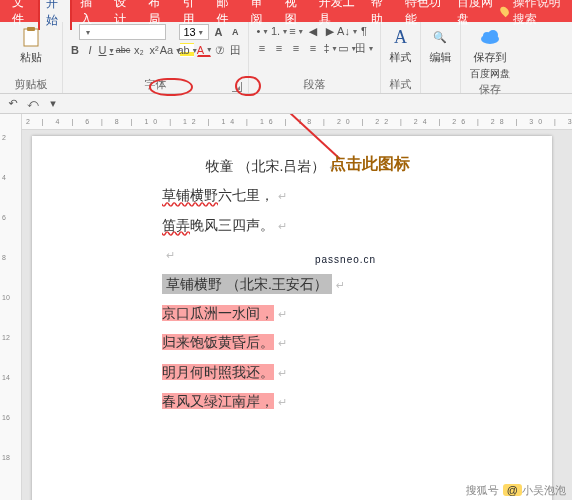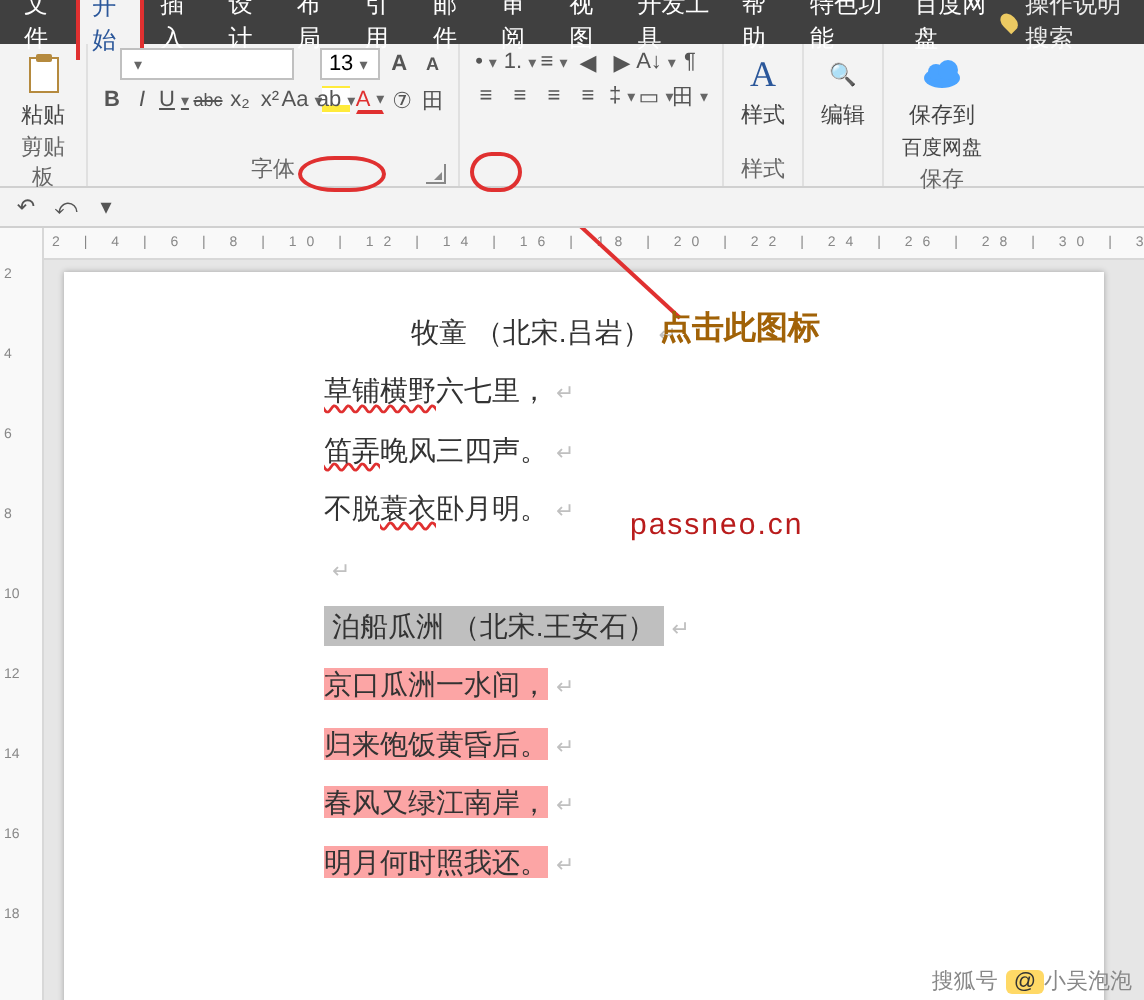--- a/index.html
+++ b/index.html
@@ -1,18 +1,18 @@
 <!DOCTYPE html>
 <html><head>
 <meta charset="utf-8">
 <style>
   * { box-sizing: border-box; margin: 0; padding: 0; font-family: "Microsoft YaHei", sans-serif; }
   body { width: 572px; height: 500px; background: #fff; overflow: hidden; font-size: 12px; position: relative; }
 
-  .menubar { background: #404040; color: #fff; height: 22px; display: flex; align-items: center; padding-left: 4px; }
+  .menubar { background: #ef4444; color: #fff; height: 22px; display: flex; align-items: center; padding-left: 4px; }
   .menubar .tab { padding: 3px 8px; font-size: 12px; cursor: pointer; }
   .menubar .tab.active { background: #f3f3f3; color: #2b579a; border: 2px solid #e03030; border-bottom: none; padding: 1px 6px; }
   .menubar .tell { margin-left: auto; display: flex; align-items: center; gap: 4px; padding-right: 6px; opacity: .9; }
   .bulb { width: 10px; height: 10px; background: #ffd966; border-radius: 50% 50% 50% 0; transform: rotate(-45deg); }
 
   .ribbon { background: #f3f3f3; border-bottom: 1px solid #d0d0d0; height: 72px; display: flex; }
   .grp { border-right: 1px solid #e0e0e0; padding: 2px 6px 0; display: flex; flex-direction: column; justify-content: space-between; }
   .grp-label { text-align: center; font-size: 11px; color: #666; padding: 1px 0; position: relative; }
   .launcher { position: absolute; right: 0; bottom: 1px; width: 10px; height: 10px; border: 1px solid #888; border-top: none; border-left: none; }
   .launcher::after { content: ""; position: absolute; right: 1px; bottom: 1px; border: 2px solid transparent; border-right-color: #888; border-bottom-color: #888; }
@@ -38,21 +38,21 @@
   .page p { white-space: nowrap; }
   .pm { color: #c0c0c0; font-size: 11px; margin-left: 4px; }
   .udl { text-decoration: underline wavy #e03030; text-decoration-skip-ink: none; text-align: center; }
   .sel-block { background: #fca5a5; display: inline; }
   .title1 { text-align: center; margin-left: -40px; }
   .sel-title { background: #bfbfbf; padding: 2px 4px; }
 
   .annot { position: absolute; color: #a16207; font-size: 16px; font-weight: bold; }
   .arrow-svg { position: absolute; pointer-events: none; }
 
-  .watermark { position: absolute; color: #b91c1c; font-size: 15px; letter-spacing: 1px; }
+  .watermark { position: absolute; color: #0f172a; font-size: 10px; letter-spacing: 1px; }
   .footer { position: absolute; bottom: 2px; right: 6px; font-size: 11px; color: #888; }
   .footer .at { background: #ffd966; color: #333; border-radius: 3px; padding: 0 4px; margin-left: 4px; }
 </style>
 </head>
 <body>
 
 <div class="menubar">
     <span class="tab">文件</span>
     <span class="tab active">开始</span>
     <span class="tab">插入</span>
@@ -66,21 +66,21 @@
     <span class="tab">帮助</span>
     <span class="tab">特色功能</span>
     <span class="tab">百度网盘</span>
     <span class="tell">
       <span class="bulb"></span>
       <span>操作说明搜索</span>
     </span>
   </div>
 
 <div class="ribbon">
-  <div class="grp" style="width:44px">
+  <div class="grp" style="width:63px">
     <div class="big-btn">
       <div class="ico">
         <svg width="20" height="22">
             <rect x="3" y="3" width="14" height="17" fill="#fff" stroke="#b58a3e"></rect>
             <rect x="6" y="1" width="8" height="4" rx="1" fill="#b58a3e"></rect>
           </svg>
       </div>
       <span>粘贴</span>
     </div>
     <div class="grp-label">剪贴板</div>
@@ -128,20 +128,21 @@
       <div class="row">
         <span class="mini">≡</span>
         <span class="mini">≡</span>
         <span class="mini">≡</span>
         <span class="mini">≡</span>
         <span class="mini drop">‡</span>
         <span class="mini drop">▭</span>
         <span class="mini drop">田</span>
       </div>
     </div>
+    <div class="grp-label">段落</div>
   </div>
 
   <div class="grp" style="width:40px">
     <div class="big-btn">
       <div class="ico" style="font-size:18px;color:#2b579a;font-family:serif">A</div>
       <span>样式</span>
     </div>
     <div class="grp-label">样式</div>
   </div>
 
@@ -189,27 +190,26 @@
       <div class="tick" style="top: 260px;">14</div>
       <div class="tick" style="top: 300px;">16</div>
       <div class="tick" style="top: 340px;">18</div>
     </div>
   <div class="page-wrap">
     <div class="hruler">2 | 4 | 6 | 8 | 10 | 12 | 14 | 16 | 18 | 20 | 22 | 24 | 26 | 28 | 30 | 32 | 34 | 36 | 38 | 40</div>
     <div class="page">
       <p class="title1"><span>牧童    （北宋.吕岩）</span><span class="pm">↵</span></p>
       <p><span class="udl">草铺横野</span><span>六七里，</span><span class="pm">↵</span></p>
       <p><span class="udl">笛弄</span><span>晚风三四声。</span><span class="pm">↵</span></p>
-      <p><span>不脱</span><span class="udl">蓑衣</span><span>卧月明。</span><span class="pm">↵</span></p>
       <p><span class="pm">↵</span></p>
-      <p><span class="sel-title">泊船瓜洲    （北宋.王安石）</span><span class="pm">↵</span></p>
+      <p><span class="sel-title">草铺横野    （北宋.王安石）</span><span class="pm">↵</span></p>
       <p><span class="sel-block">京口瓜洲一水间，</span><span class="pm">↵</span></p>
       <p><span class="sel-block">归来饱饭黄昏后。</span><span class="pm">↵</span></p>
+      <p><span class="sel-block">明月何时照我还。</span><span class="pm">↵</span></p>
       <p><span class="sel-block">春风又绿江南岸，</span><span class="pm">↵</span></p>
-      <p><span class="sel-block">明月何时照我还。</span><span class="pm">↵</span></p>
     </div>
   </div>
   <svg class="arrow-svg" style="left:0;top:0" width="572" height="200">
     <defs>
         <marker id="ah" markerWidth="8" markerHeight="8" refX="6" refY="3" orient="auto">
           <path d="M0,0 L7,3 L0,6 Z" fill="#e03030"></path>
         </marker>
       </defs>
     <line x1="340" y1="45" x2="263" y2="-26" stroke="#e03030" stroke-width="2" marker-end="url(#ah)"></line>
   </svg>

